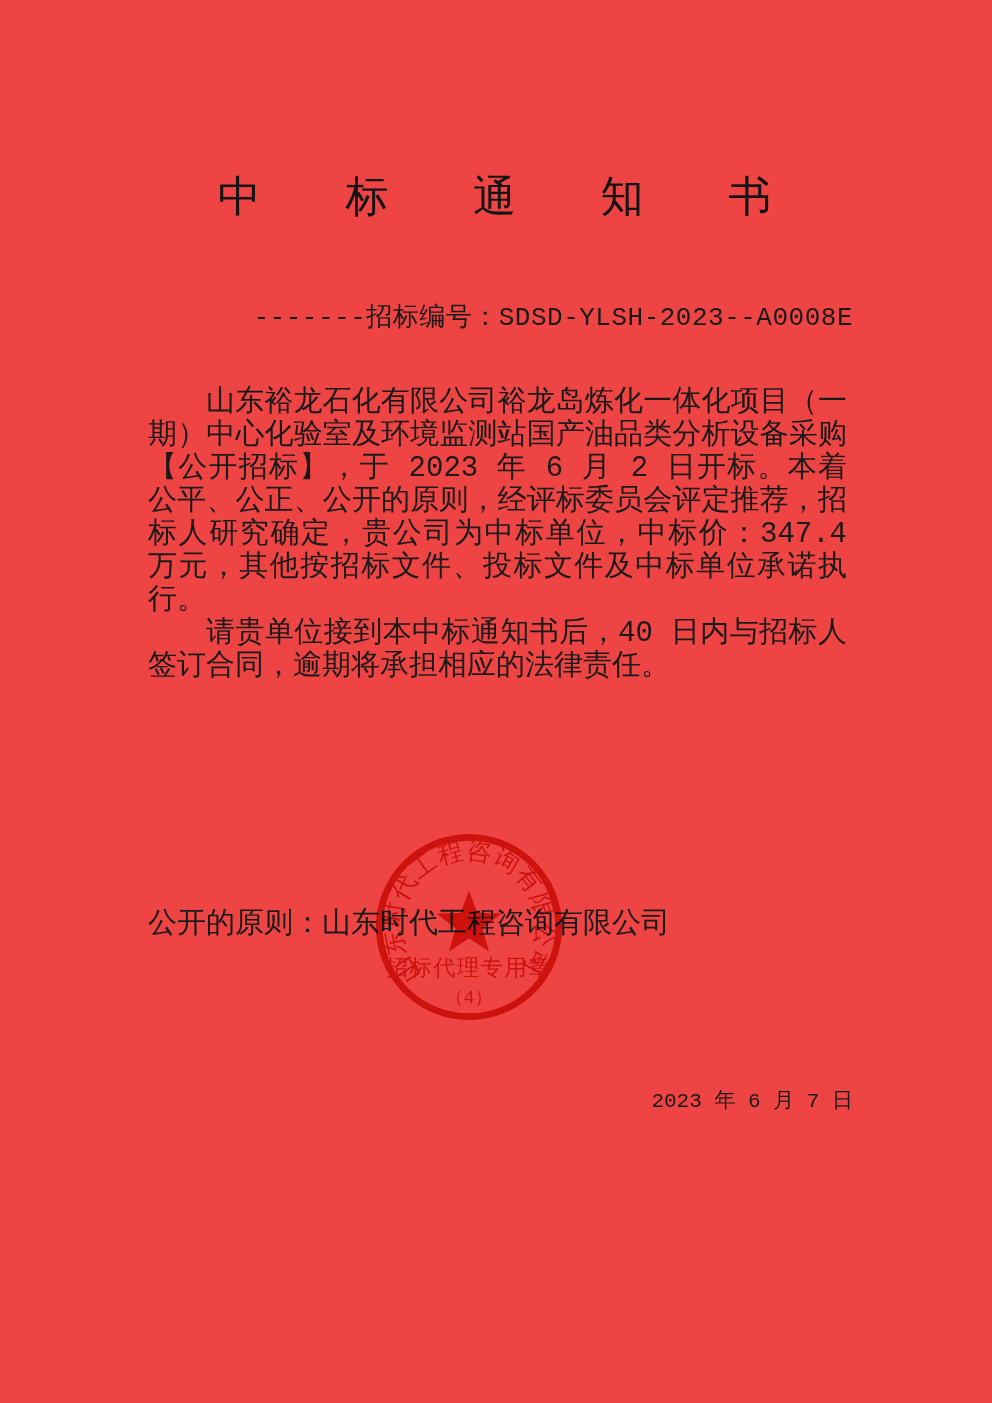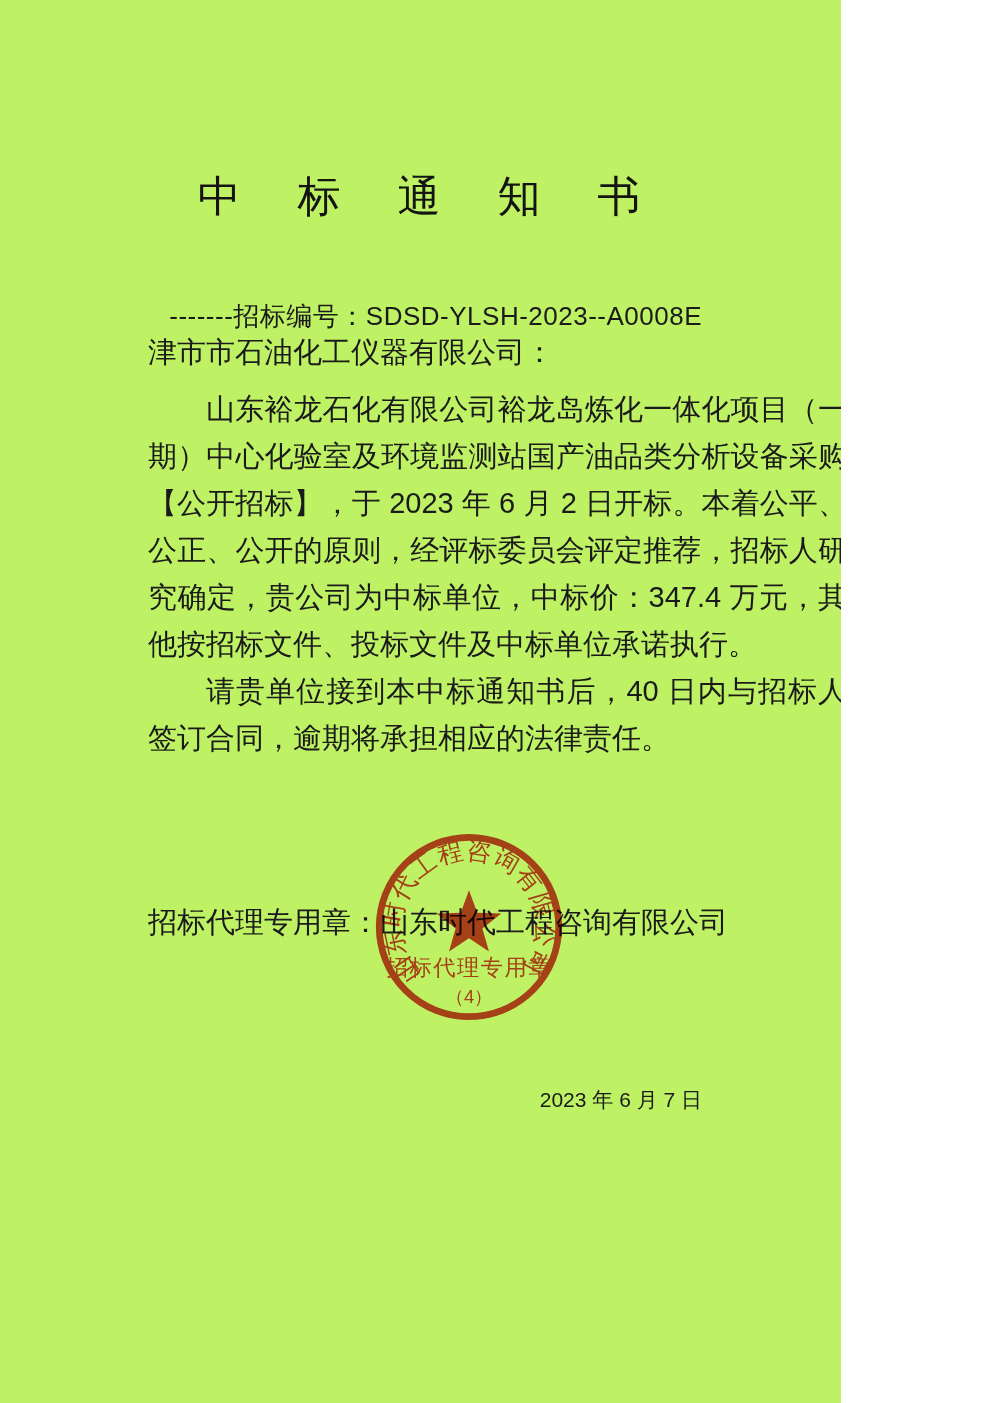--- a/index.html
+++ b/index.html
@@ -2,24 +2,24 @@
 <html><head>
 <meta charset="utf-8">
 <style>
   html, body {
     margin: 0;
     padding: 0;
     background: #ffffff;
   }
   .page {
     position: relative;
-    width: 841px;
+    width: 992px;
     height: 1403px;
-    background: #bef264;
-    font-family: Liberation Sans, sans-serif;
+    background: #ef4444;
+    font-family: Liberation Mono, monospace;
     color: #1a1a1a;
     overflow: hidden;
   }
   .doc-title {
     position: absolute;
     top: 168px;
     left: 0;
     width: 100%;
     text-align: center;
     font-size: 43px;
@@ -45,21 +45,21 @@
     font-size: 29px;
     color: #1a1a1a;
     white-space: nowrap;
   }
   .body-paragraphs {
     position: absolute;
     top: 386px;
     left: 148px;
     width: 699px;
     font-size: 29px;
-    line-height: 47px;
+    line-height: 33px;
     text-align: justify;
     color: #1a1a1a;
   }
   .body-paragraphs p {
     margin: 0;
     text-indent: 2em;
   }
   .agency-row {
     position: absolute;
     top: 903px;
@@ -90,29 +90,28 @@
 </style>
 </head>
 <body>
 
 <div class="page">
 
   <div class="doc-title">中  标  通  知  书</div>
 
   <div class="bid-number-line">-------招标编号：SDSD-YLSH-2023--A0008E</div>
 
-  <div class="addressee">津市市石油化工仪器有限公司：</div>
 
   <div class="body-paragraphs">
     <p>山东裕龙石化有限公司裕龙岛炼化一体化项目（一期）中心化验室及环境监测站国产油品类分析设备采购【公开招标】，于 2023 年 6 月 2 日开标。本着公平、公正、公开的原则，经评标委员会评定推荐，招标人研究确定，贵公司为中标单位，中标价：347.4 万元，其他按招标文件、投标文件及中标单位承诺执行。</p>
     <p>请贵单位接到本中标通知书后，40 日内与招标人签订合同，逾期将承担相应的法律责任。</p>
   </div>
 
   <div class="agency-row">
-    <span>招标代理专用章：</span><span>山东时代工程咨询有限公司</span>
+    <span>公开的原则：</span><span>山东时代工程咨询有限公司</span>
   </div>
 
   <svg class="stamp" viewBox="0 0 200 200" xmlns="http://www.w3.org/2000/svg">
     <circle cx="100" cy="100" r="92.5" fill="none" stroke-width="7" stroke="#d93427"></circle>
     <defs>
       <path id="stamp-arc" d="M 50.5 149.5 A 70 70 0 1 1 149.5 149.5" fill="none"></path>
     </defs>
     <text font-size="25.5" letter-spacing="1" fill="#d93427">
       <textPath href="#stamp-arc" startOffset="0" textLength="322" lengthAdjust="spacingAndGlyphs">山东时代工程咨询有限公司</textPath>
     </text>

